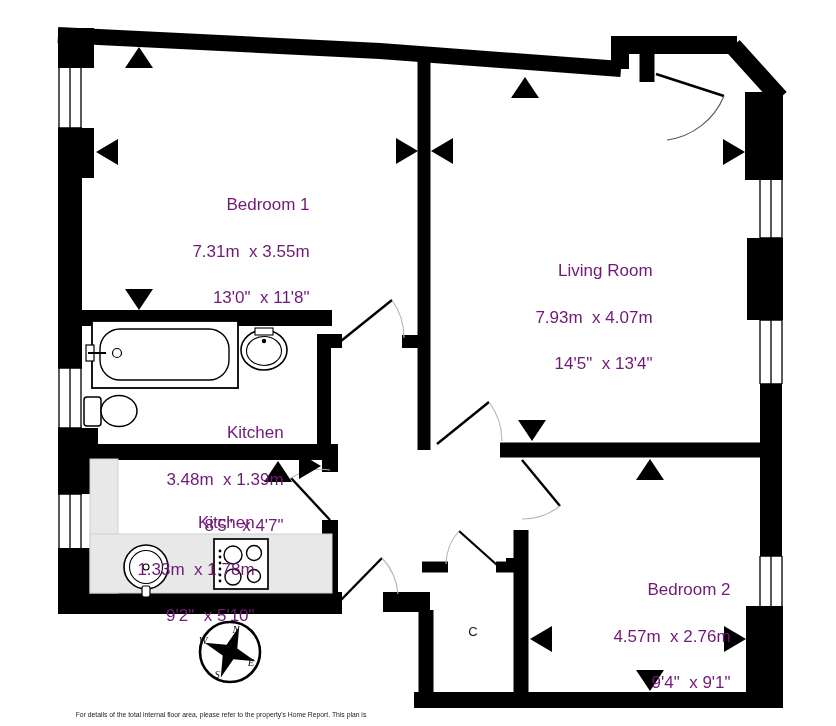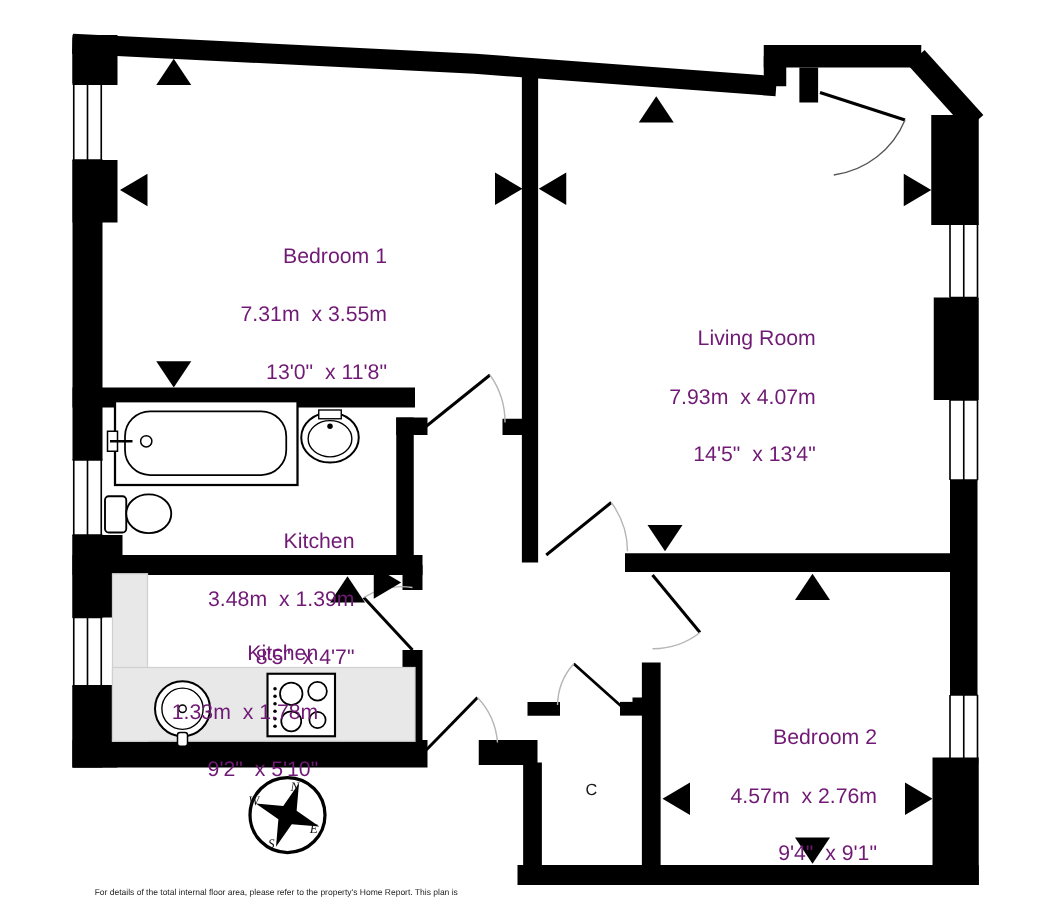--- a/index.html
+++ b/index.html
@@ -233,21 +233,21 @@
     <div>3.48m  x 1.39m</div>
     <div>8'5"  x 4'7"</div>
   </div>
 
   <div class="room-label" style="left:196px;top:484px;">
     <div>Kitchen</div>
     <div>1.33m  x 1.78m</div>
     <div>9'2"  x 5'10"</div>
   </div>
 
-  <div class="room-label" style="left:643px;top:551px;">
+  <div class="room-label" style="left:672px;top:551px;">
     <div>Bedroom 2</div>
     <div>4.57m  x 2.76m</div>
     <div>9'4"  x 9'1"</div>
   </div>
 
   <div class="cupboard-label" style="left:473px;top:625px;">C</div>
 
   <div class="footer-note" style="left:221px;top:691px;">
     <div>For details of the total internal floor area, please refer to the property's Home Report. This plan is</div>
     

